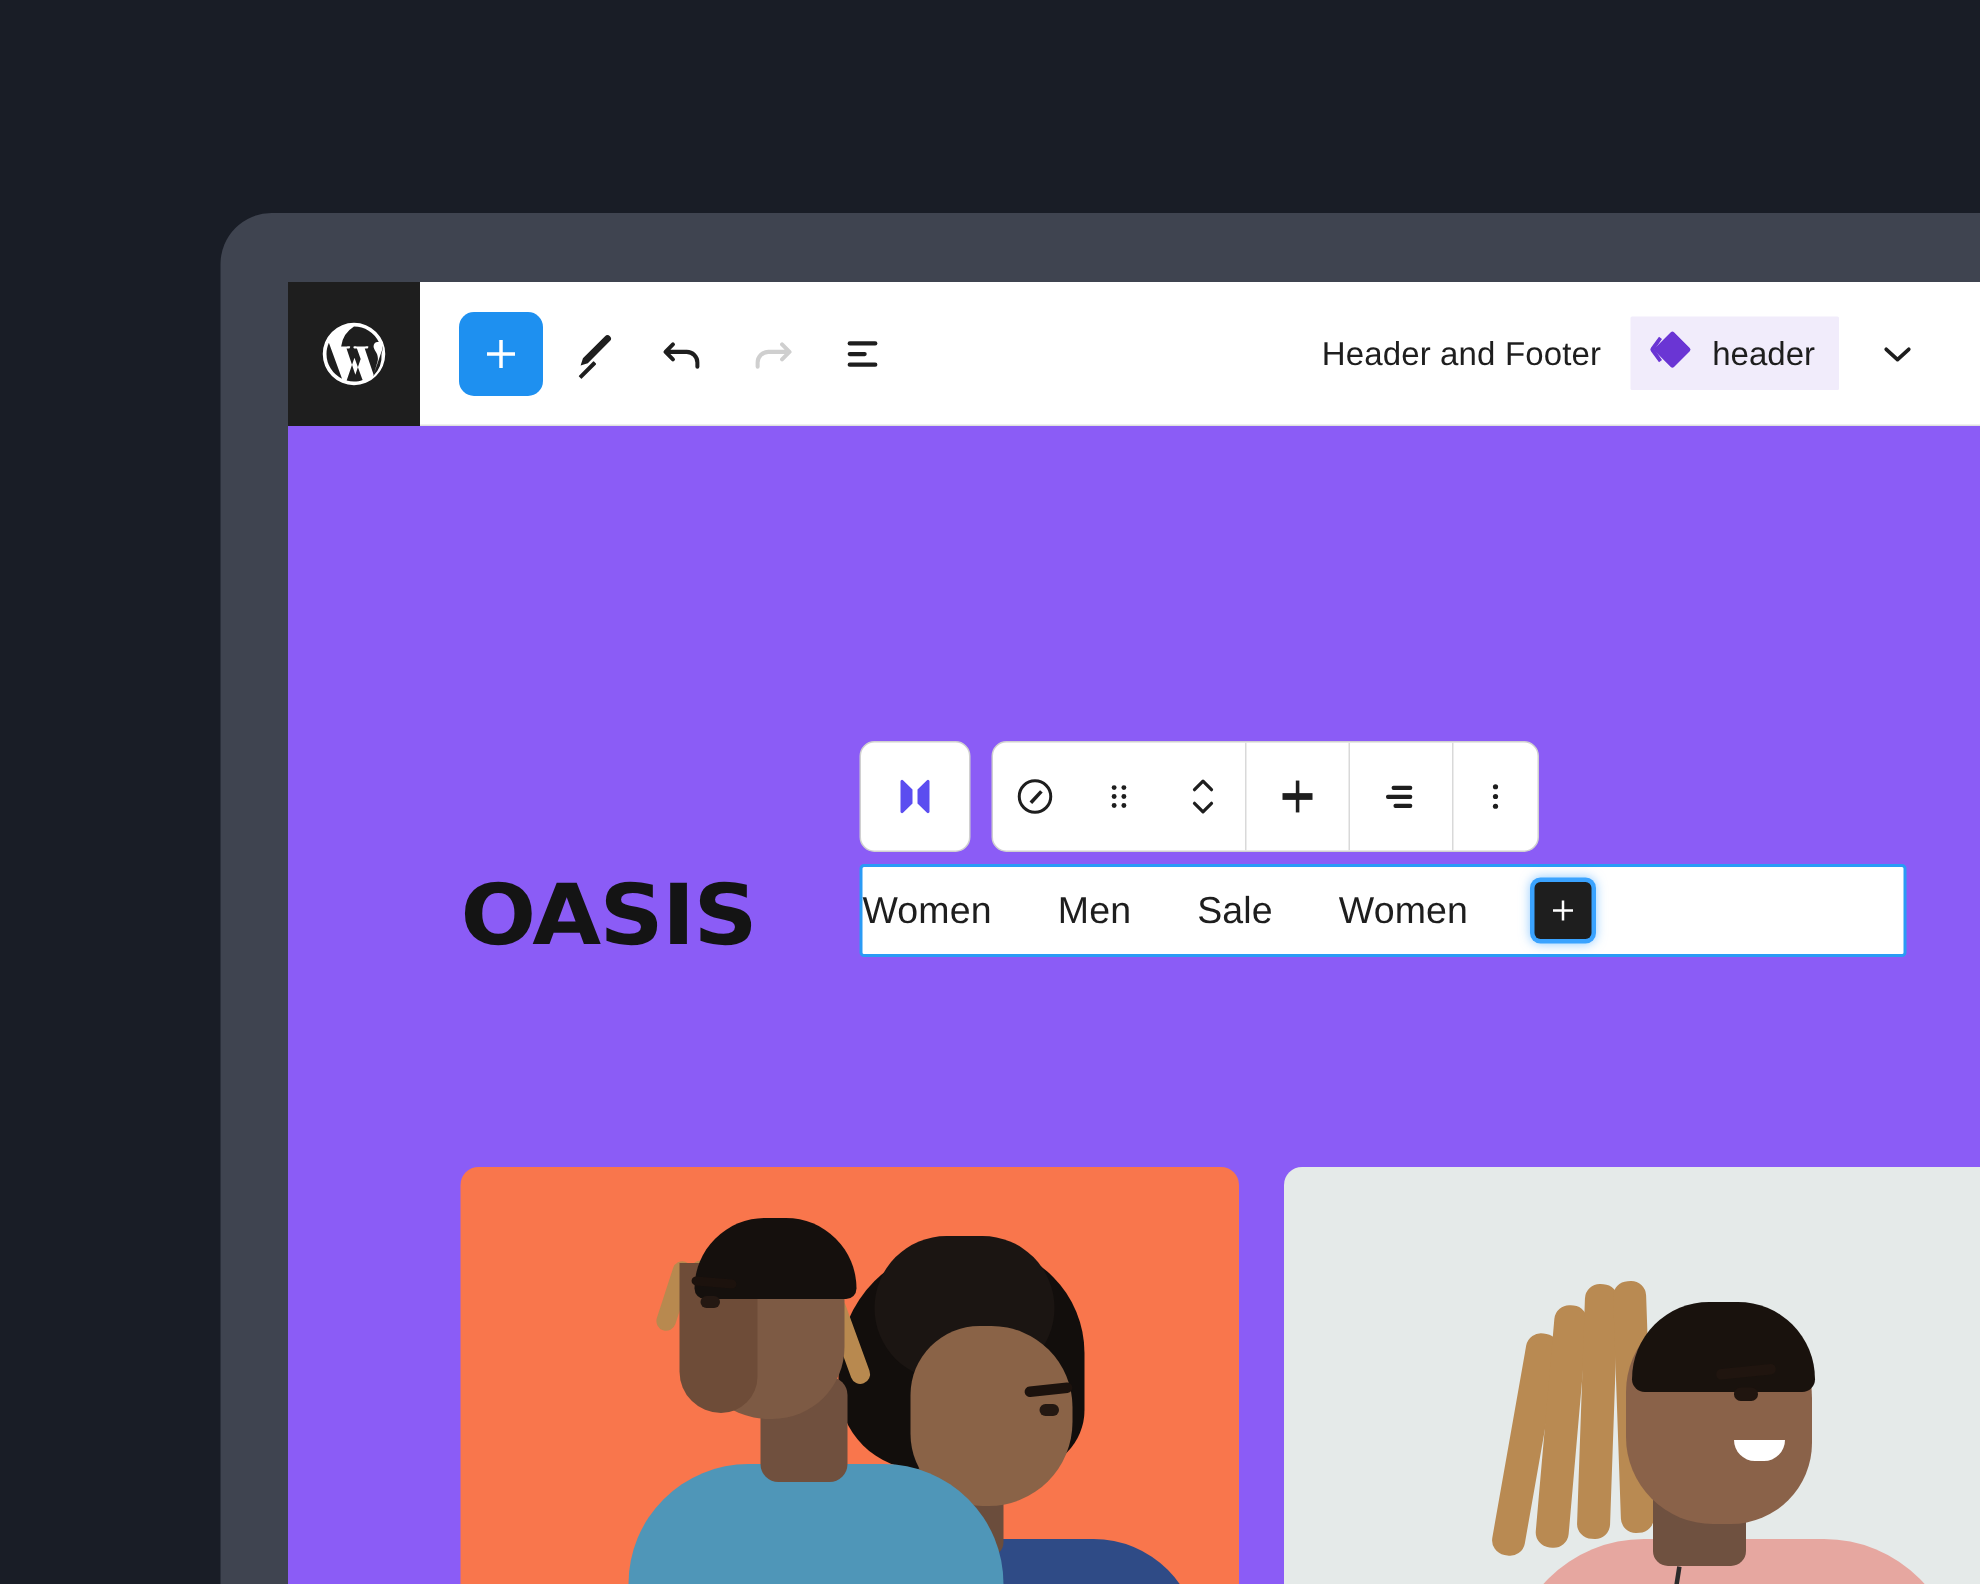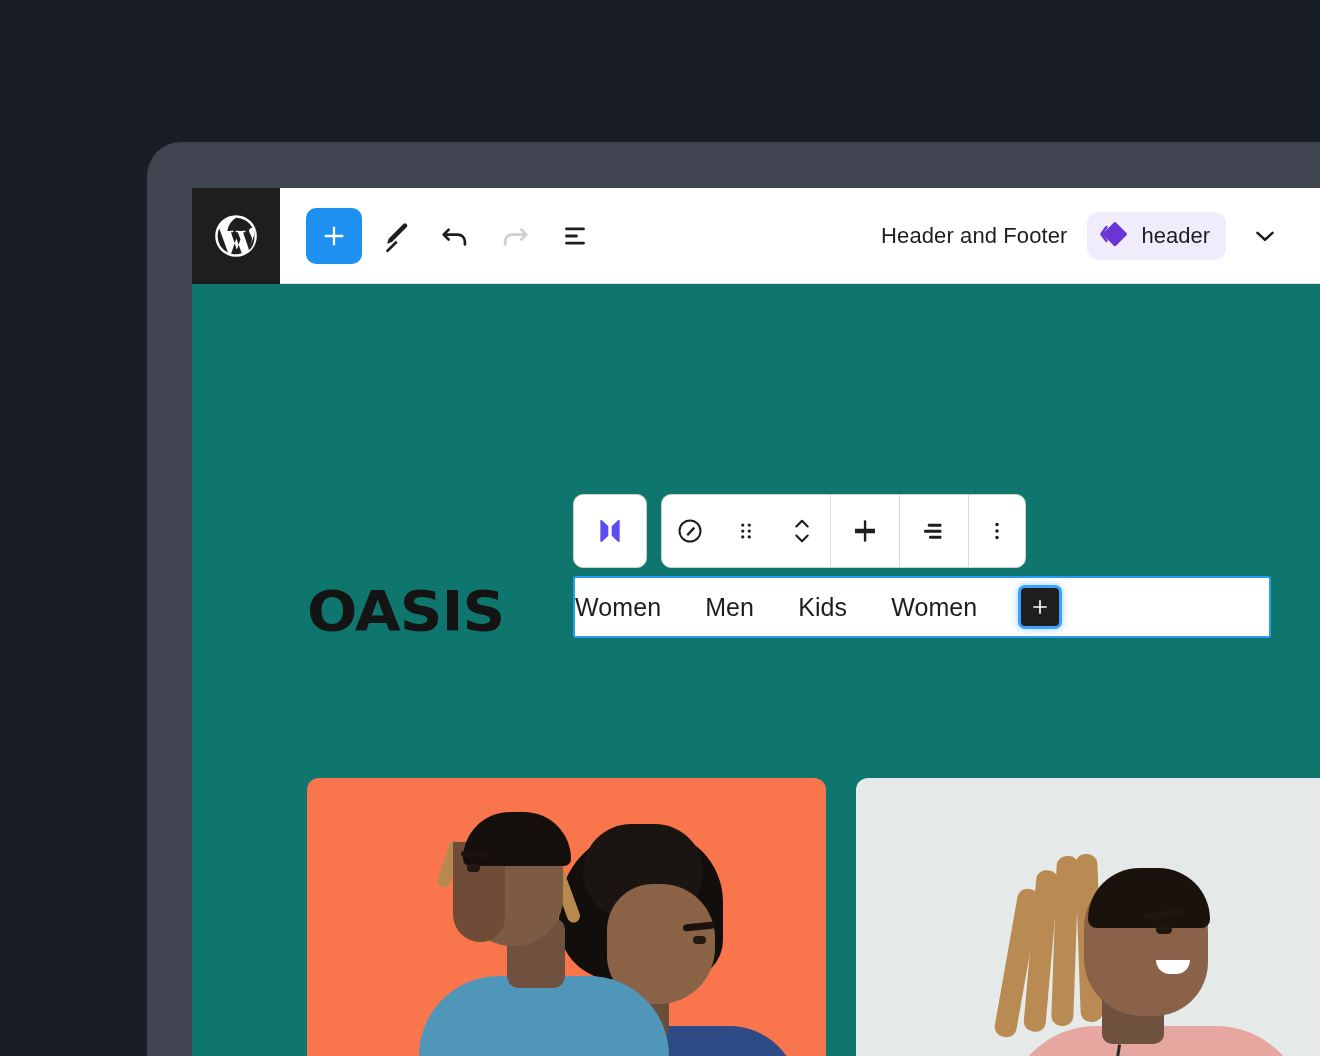--- a/index.html
+++ b/index.html
@@ -68,34 +68,34 @@
     display: flex; align-items: center;
     padding-right: 30px; gap: 0px;
   }
   #doc-title {
     font-size: 22px; color: #1e1e1e; letter-spacing: .1px;
     white-space: nowrap;
   }
   #template-badge {
     display: flex; align-items: center; gap: 12px;
     background: #f1ecfb;
-    border-radius: 12px;
+    border-radius: 1px;
     padding: 7px 16px 7px 12px;
     margin-left: 20px;
     cursor: pointer;
   }
   #template-badge-label { font-size: 22px; color: #1e1e1e; }
   #doc-chevron-button {
     width: 50px; height: 50px; margin-left: 14px;
     display: flex; align-items: center; justify-content: center;
     cursor: pointer; background: none; border: none;
   }
 
   
-  #canvas { position: relative; width: 100%; height: 772px; background: #0f766e; }
+  #canvas { position: relative; width: 100%; height: 772px; background: #8b5cf6; }
 
   
   #block-toolbar {
     position: absolute; left: 381px; top: 210px;
     display: flex; align-items: flex-start; gap: 14px;
   }
   #parent-block-button {
     width: 74px; height: 74px;
     background: #fff;
     border: 1px solid #d0d0d0;
@@ -429,21 +429,21 @@
             </button>
           </div>
 
         </div>
       </div>
 
       <div id="nav-block">
         <div id="nav-list">
           <span class="nav-item">Women</span>
           <span class="nav-item">Men</span>
-          <span class="nav-item">Kids</span>
+          <span class="nav-item">Sale</span>
           <span class="nav-item">Women</span>
         </div>
         <div id="nav-appender">
           <svg width="20" height="20" viewBox="0 0 24 24" aria-hidden="true">
             <path fill="#ffffff" d="M11 4h2v7h7v2h-7v7h-2v-7H4v-2h7V4z"></path>
           </svg>
         </div>
       </div>
 
       <div id="tooltip-add-block">Block hinzufügen</div>

